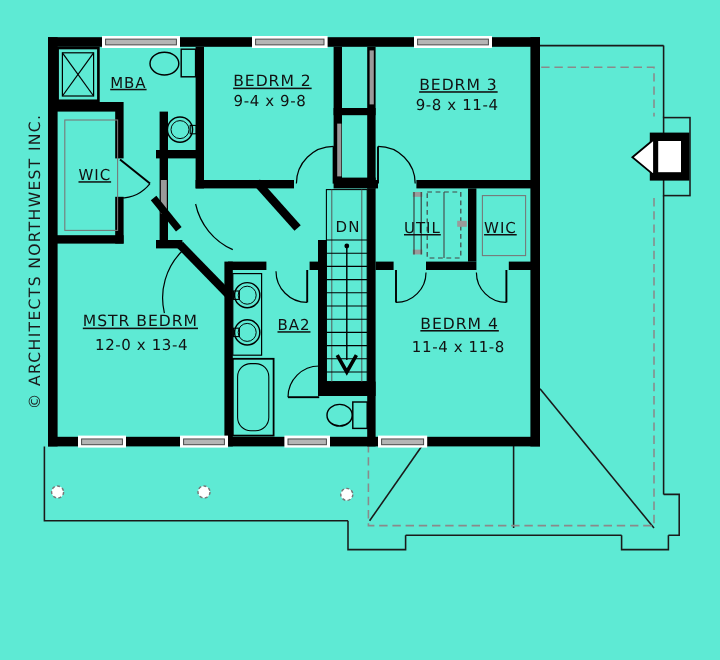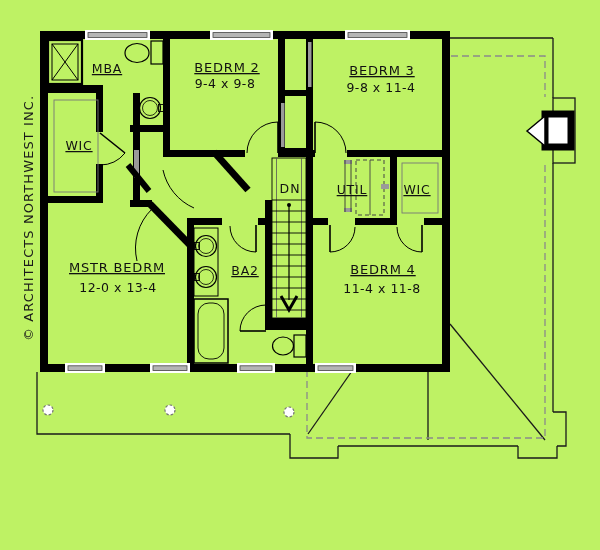--- a/index.html
+++ b/index.html
@@ -1,16 +1,16 @@
 <!DOCTYPE html>
 <html><head>
 <meta charset="utf-8">
 <style>
   html,body{margin:0;padding:0;background:#ffffff;}
-  .stage{width:600px;height:550px;position:relative;background:#bef264;overflow:hidden;}
+  .stage{width:600px;height:550px;position:relative;background:#5eead4;overflow:hidden;}
   svg text{font-family:"DejaVu Sans","Liberation Sans",sans-serif;fill:#111;}
   .room-name{font-size:13px;letter-spacing:.8px;text-decoration:underline;font-weight:500;}
   .room-dims{font-size:12.5px;letter-spacing:.5px;}
   .small-label{font-size:12.5px;letter-spacing:.8px;text-decoration:underline;font-weight:500;}
   .dn-label{font-size:12.5px;letter-spacing:1px;}
   .copyright{font-size:13px;letter-spacing:1.1px;fill:#1a1a1a;}
   .wall{fill:#000;}
   .thin{stroke:#1a1a1a;stroke-width:1.3;fill:none;}
   .dash{stroke:#8a8a8a;stroke-width:1.3;fill:none;stroke-dasharray:7 4;}
   .fix{stroke:#000;fill:none;}

